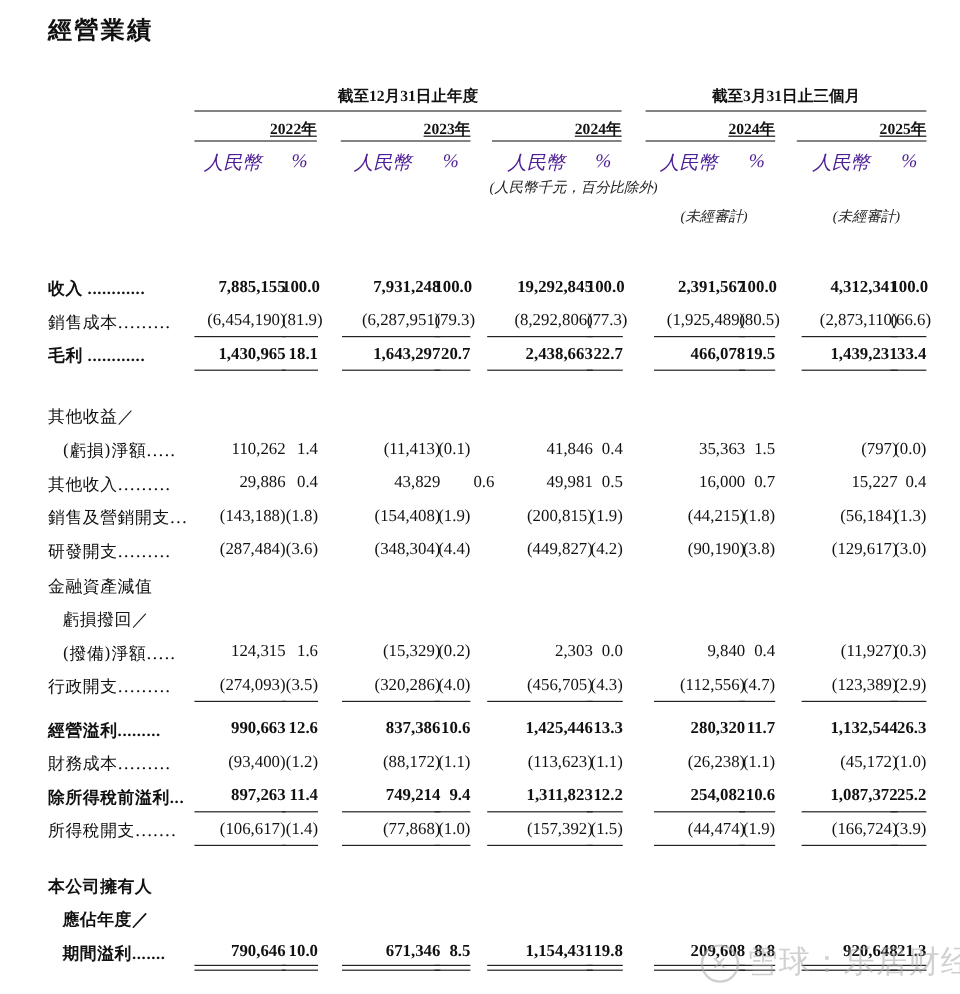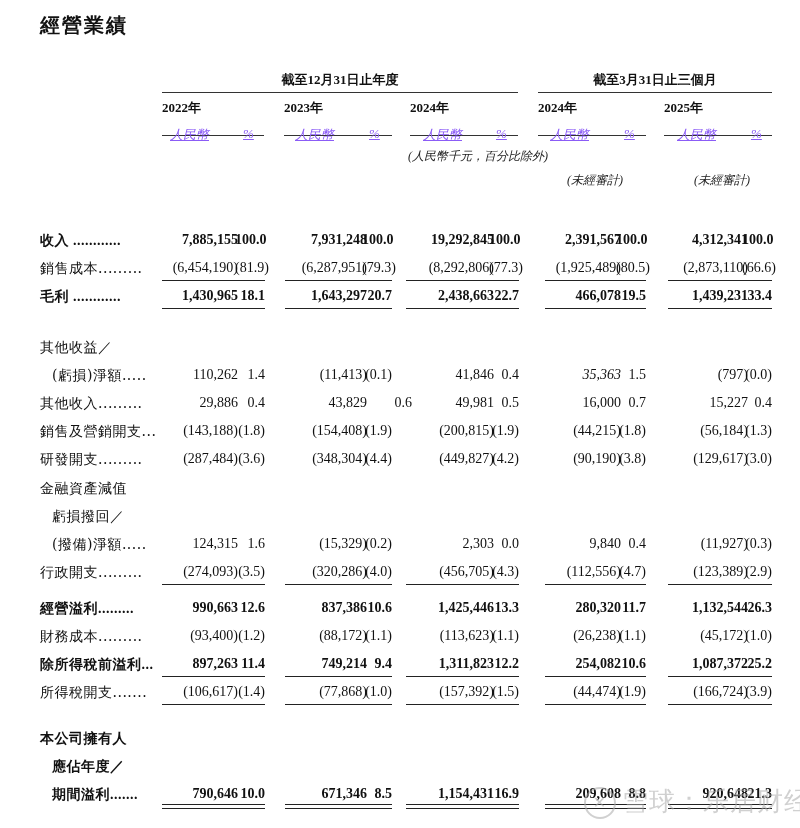--- a/index.html
+++ b/index.html
@@ -11,24 +11,24 @@
     position: absolute; left: 40px; top: 12px;
     font-family: "DejaVu Sans", "Liberation Sans", sans-serif;
     font-weight: bold; font-size: 20px; letter-spacing: 2px; color: #111;
   }
   .grp {
     position: absolute; top: 71px; height: 18px; font-size: 13px; font-weight: bold;
     text-align: center; border-bottom: 1px solid #333; padding-bottom: 3px;
   }
   .yr {
     position: absolute; top: 99px; height: 16px; font-size: 13px; font-weight: bold;
-    text-align: left; border-bottom: 1px solid #333; padding-bottom: 20px;
+    text-align: right; border-bottom: 1px solid #333; padding-bottom: 2px; text-decoration: underline;
   }
   .sub {
-    position: absolute; top: 126px; font-size: 13px; font-style: italic; color: #8b5cf6; text-decoration: underline;
+    position: absolute; top: 126px; font-size: 16px; font-style: italic; color: #4c1d95;
   }
   .note {
     position: absolute; font-size: 12px; font-style: italic; color: #222; white-space: nowrap;
   }
   .row { position: absolute; left: 0; width: 800px; height: 24px; }
   .lbl {
     position: absolute; left: 40px; font-size: 14px; white-space: nowrap;
     font-family: "DejaVu Serif", serif; letter-spacing: 0.5px; top: 2px;
   }
   .lbl.bold { font-weight: bold; font-family: Liberation Serif, serif; }
@@ -127,21 +127,21 @@
       <span class="lbl">其他收益／</span>
     </div>
     <div class="row" style="top: 365px;">
       <span class="lbl indent">(虧損)淨額.....</span>
       <span class="cell" style="right: 562px; width: 76px;">110,262</span>
       <span class="cell" style="right: 535px; width: 30px;">1.4</span>
       <span class="cell" style="right: 433px; width: 82px;">(11,413)</span>
       <span class="cell" style="right: 408px; width: 30px;">(0.1)</span>
       <span class="cell" style="right: 306px; width: 88px;">41,846</span>
       <span class="cell" style="right: 281px; width: 30px;">0.4</span>
-      <span class="cell" style="right: 179px; width: 76px; font-style: italic;">35,363</span>
+      <span class="cell" style="right: 179px; width: 76px;">35,363</span>
       <span class="cell" style="right: 154px; width: 30px;">1.5</span>
       <span class="cell" style="right: 52px; width: 80px;">(797)</span>
       <span class="cell" style="right: 28px; width: 30px;">(0.0)</span>
     </div>
     <div class="row" style="top: 393px;">
       <span class="lbl">其他收入.........</span>
       <span class="cell" style="right: 562px; width: 76px;">29,886</span>
       <span class="cell" style="right: 535px; width: 30px;">0.4</span>
       <span class="cell" style="right: 433px; width: 82px;">43,829</span>
       <span class="cell" style="right: 388px; width: 30px;">0.6</span>
@@ -268,21 +268,21 @@
     <div class="row" style="top: 756px;">
       <span class="lbl bold indent">應佔年度／</span>
     </div>
     <div class="row" style="top: 784px;">
       <span class="lbl bold indent">期間溢利.......</span>
       <span class="cell b dul" style="right: 562px; width: 76px;">790,646</span>
       <span class="cell b dul" style="right: 535px; width: 30px;">10.0</span>
       <span class="cell b dul" style="right: 433px; width: 82px;">671,346</span>
       <span class="cell b dul" style="right: 408px; width: 30px;">8.5</span>
       <span class="cell b dul" style="right: 306px; width: 88px;">1,154,431</span>
-      <span class="cell b dul" style="right: 281px; width: 30px;">16.9</span>
+      <span class="cell b dul" style="right: 281px; width: 30px;">19.8</span>
       <span class="cell b dul" style="right: 179px; width: 76px;">209,608</span>
       <span class="cell b dul" style="right: 154px; width: 30px;">8.8</span>
       <span class="cell b dul" style="right: 52px; width: 80px;">920,648</span>
       <span class="cell b dul" style="right: 28px; width: 30px;">21.3</span>
     </div>
   </div>
 
 <div class="watermark">
   <span class="wm-logo">✕</span><span>雪球：乐居财经</span>
 </div>

